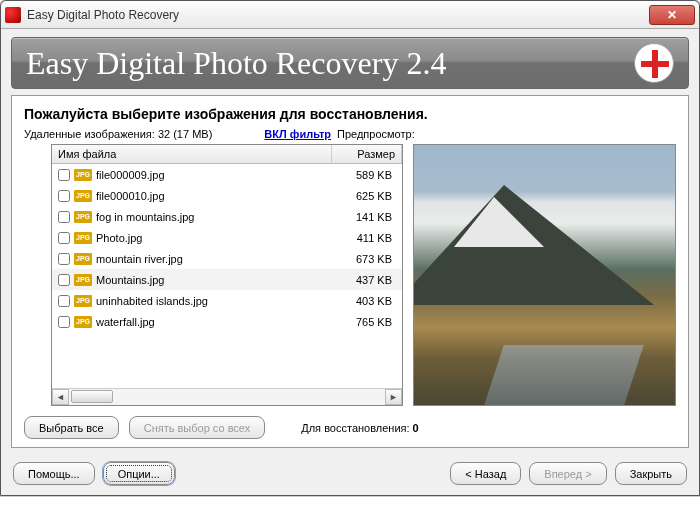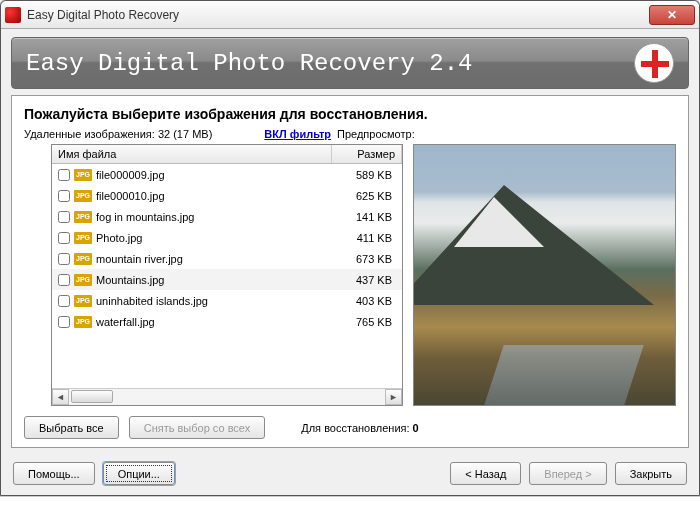--- a/index.html
+++ b/index.html
@@ -55,22 +55,22 @@
     background: linear-gradient(#a0a0a0, #8a8a8a 45%, #707070 50%, #6c6c6c);
     border: 1px solid #666;
     border-radius: 4px;
     display: flex;
     align-items: center;
     padding: 0 14px;
     color: #fff;
     box-shadow: inset 0 1px 0 rgba(255,255,255,0.35);
   }
   .banner-title {
-    font-family: Liberation Mono, monospace;
-    font-size: 24px;
+    font-family: Liberation Serif, serif;
+    font-size: 32px;
     flex: 1;
   }
   .banner-icon {
     width: 40px; height: 40px;
     background: #fff;
     border-radius: 50%;
     border: 1px solid #999;
     position: relative;
   }
   .banner-icon::before, .banner-icon::after {
@@ -221,21 +221,21 @@
     display: flex;
     align-items: center;
     margin-top: 10px;
     gap: 10px;
   }
   .btn {
     height: 23px;
     padding: 0 14px;
     background: linear-gradient(#fdfdfd,#e5e5e5);
     border: 1px solid #8a8a8a;
-    border-radius: 3px;
+    border-radius: 8px;
     font-size: 11px;
     cursor: pointer;
     display: inline-flex;
     align-items: center;
     justify-content: center;
   }
   .btn:disabled, .btn.disabled {
     color: #9a9a9a;
     cursor: default;
     text-align: right;

